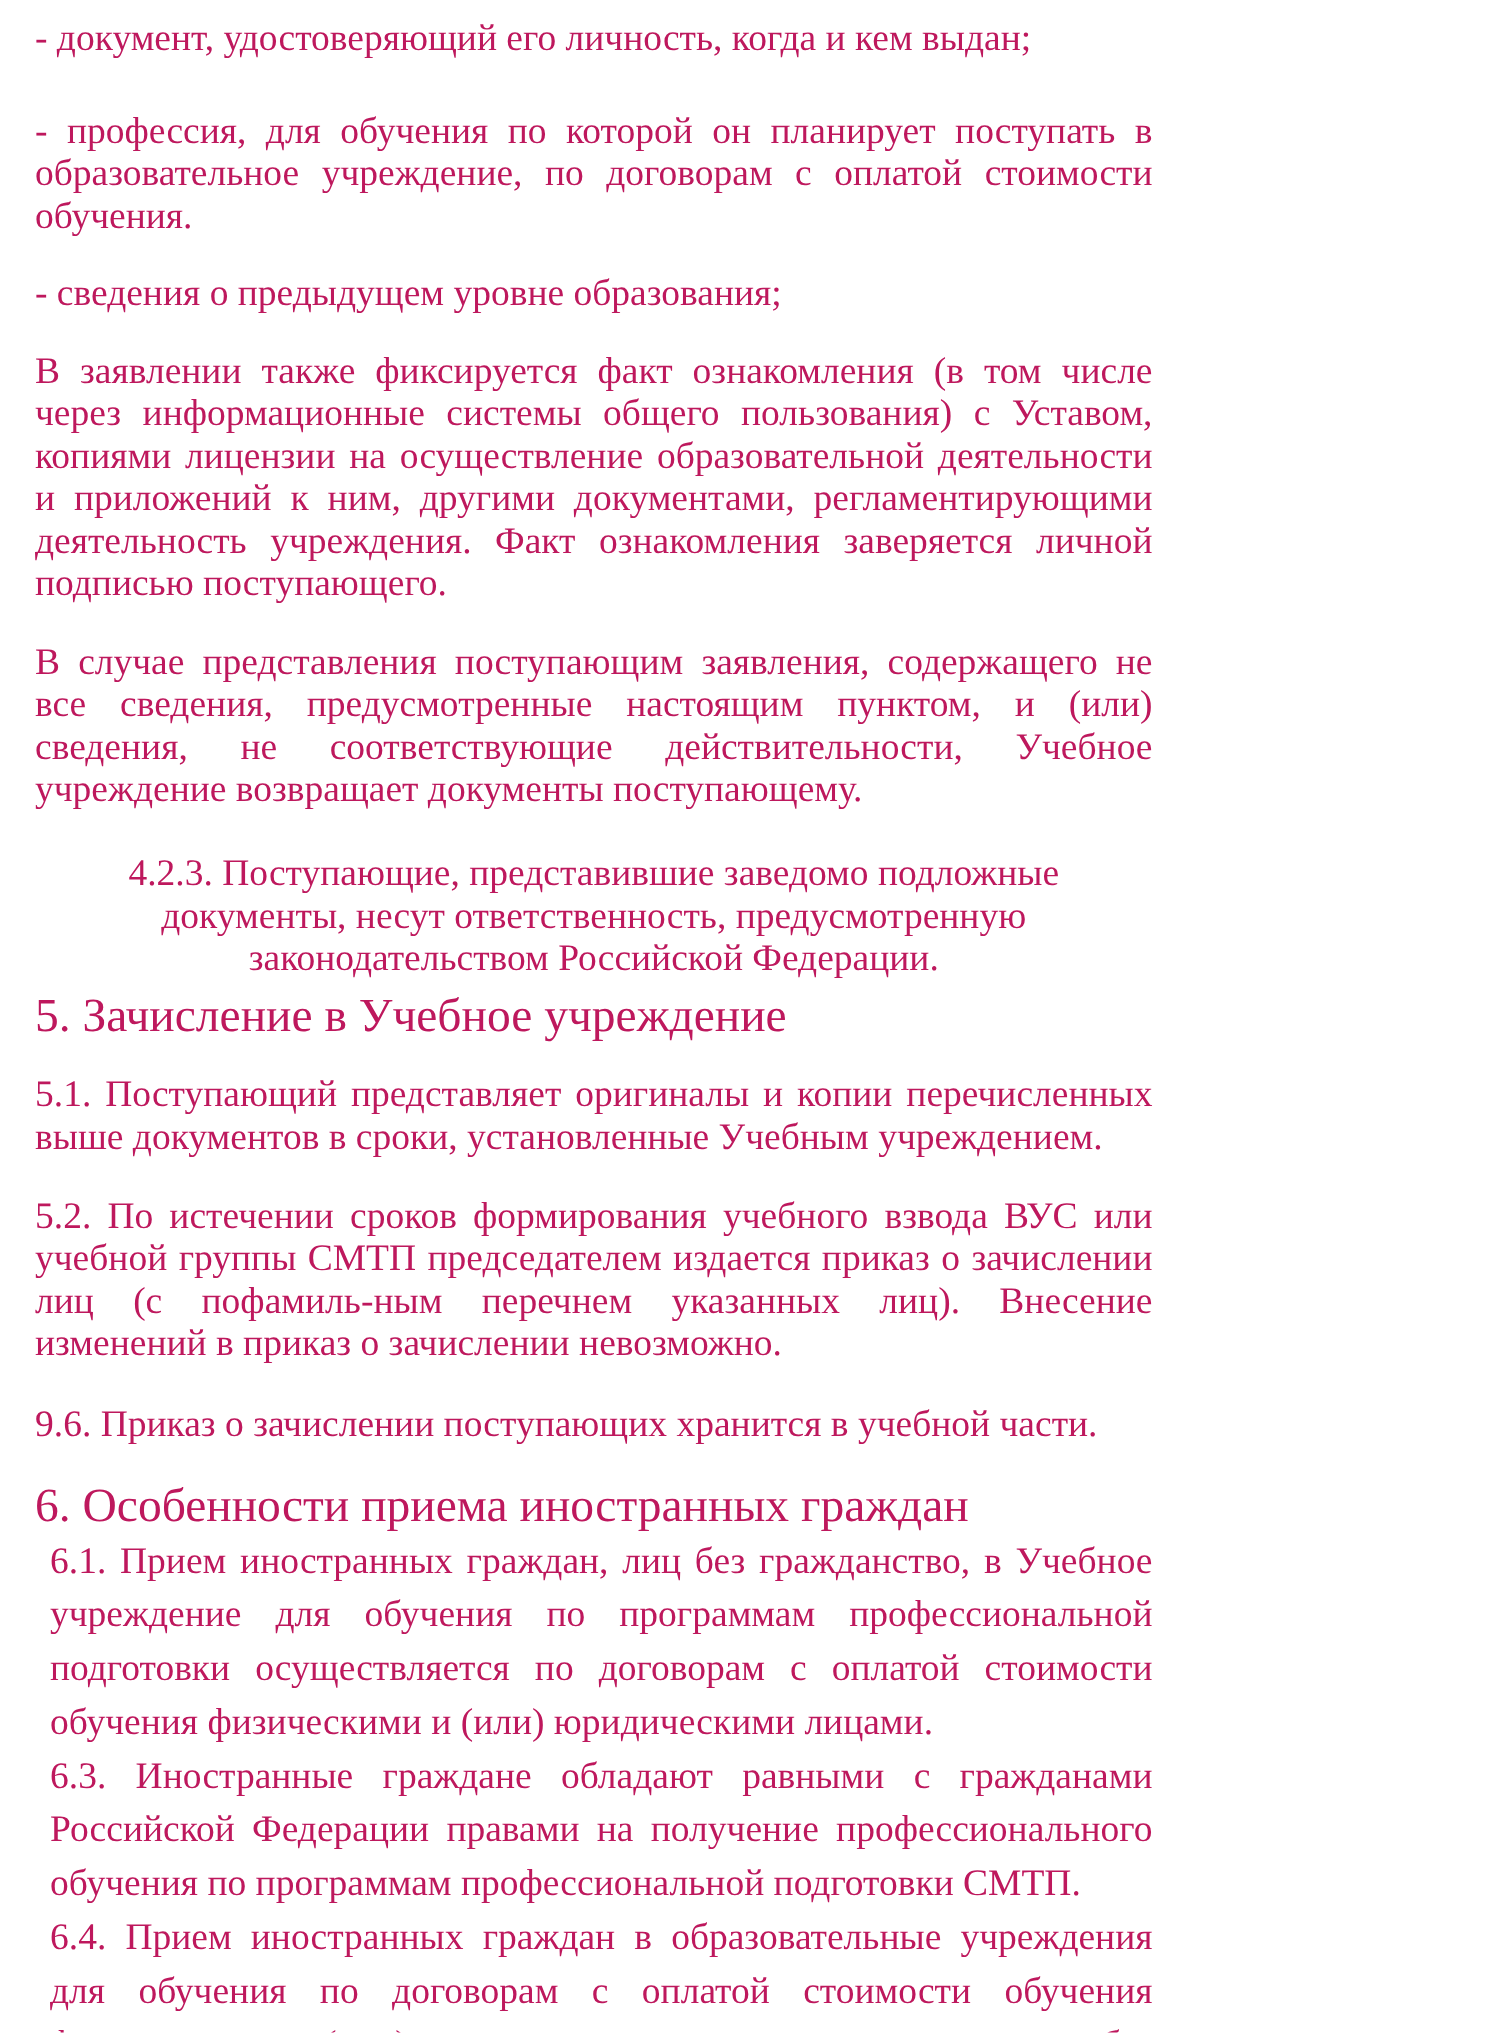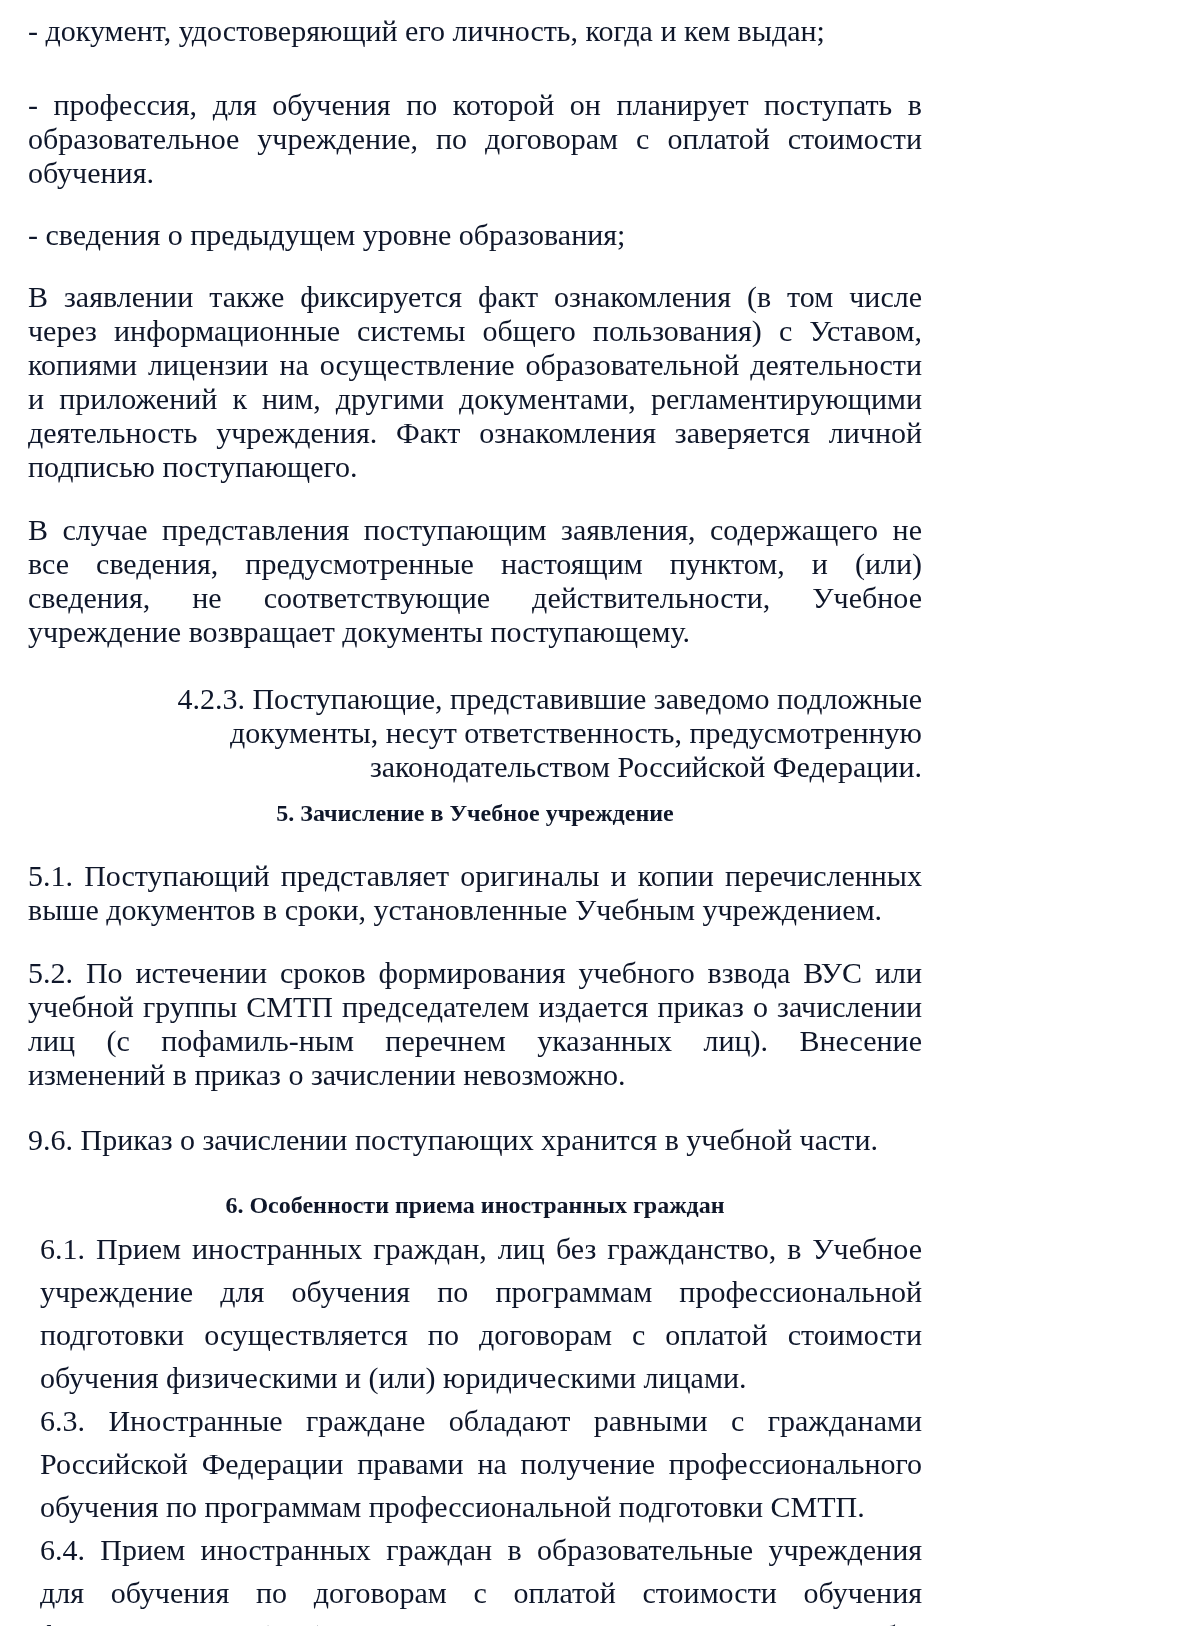--- a/index.html
+++ b/index.html
@@ -10,34 +10,33 @@
     overflow: hidden;
   }
   .page {
     box-sizing: border-box;
     width: 992px;
     height: 1626px;
     padding: 14px 70px 0 28px;
     font-family: "Liberation Serif", "DejaVu Serif", serif;
     font-size: 30px;
     line-height: 34px;
-    color: #0f172a;
+    color: #be185d;
     background: #ffffff;
   }
   .para {
     margin: 0;
     text-align: justify;
   }
-  .para.left { text-align: right; }
+  .para.left { text-align: center; }
   .heading {
     margin: 0;
-    font-size: 24px;
+    font-size: 38px;
     line-height: 34px;
-    font-weight: bold;
-    text-align: center;
+    font-weight: normal;
   }
   .tight { line-height: 43px; margin-left: 12px; }
 </style>
 </head>
 <body>
 
 <div class="page">
 
   <p class="para" style="margin-bottom:40px">- документ, удостоверяющий его личность, когда и кем выдан;</p>
 

